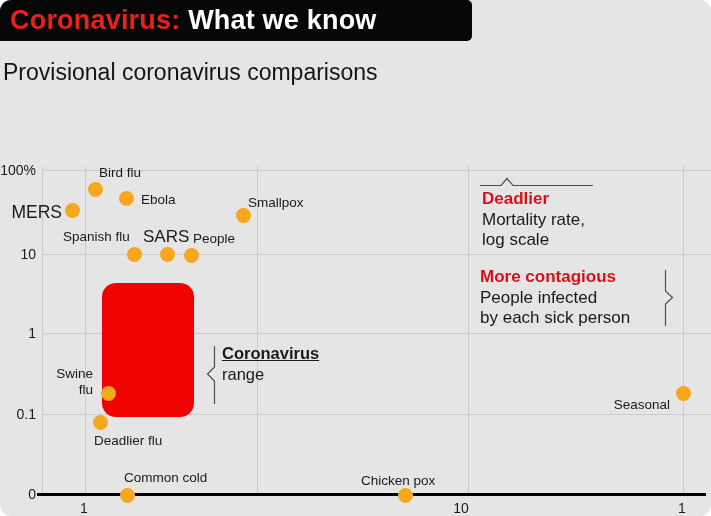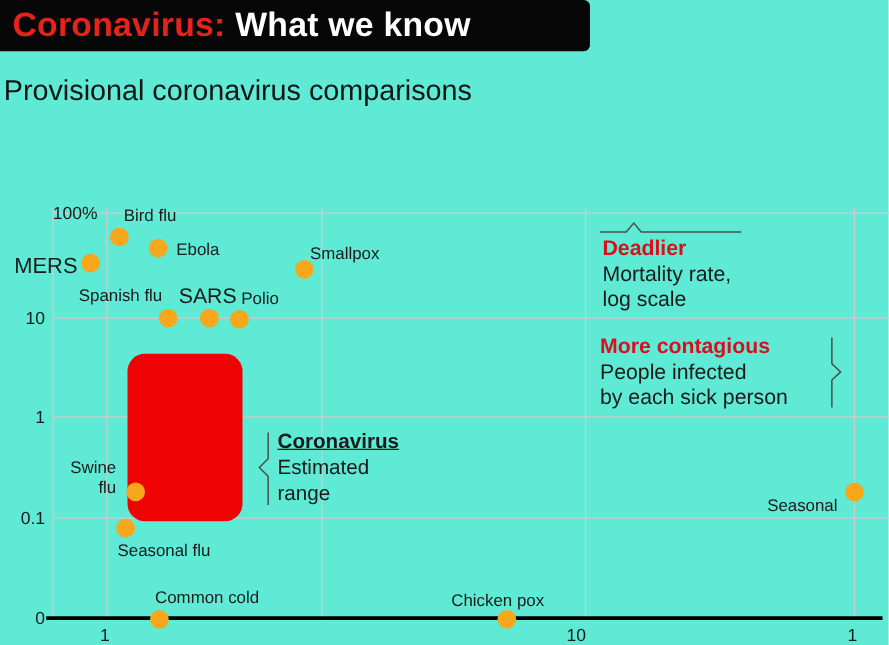--- a/index.html
+++ b/index.html
@@ -2,22 +2,22 @@
 <html style="--header-bg: #070707; --header-accent: #e3231c; --header-white: #ffffff; --accent-red: #d8101c; --range-red: #ee0202; --dot-orange: #f7a71c; --grid-gray: #cccccc; --ink: #1a1a1a; --body-ink: #333333;"><head>
 <meta charset="utf-8">
 <style>
   :root{
     --header-bg:#070707; --header-accent:#e3231c; --header-white:#ffffff;
     --accent-red:#d8101c; --range-red:#ee0202; --dot-orange:#f7a71c;
     --grid-gray:#cccccc; --ink:#1a1a1a; --body-ink:#333333;
   }
   html,body{margin:0;padding:0;background:#fff;}
   .canvas{
-    position:relative; width:711px; height:516px; background:#5eead4; overflow:hidden;
-    font-family:"Liberation Sans","DejaVu Sans",sans-serif; color:var(--ink);
+    position:relative; width:711px; height:516px; background:#e5e5e5; overflow:hidden;
+    font-family:"Liberation Sans","DejaVu Sans",sans-serif; color:var(--ink);border-radius:11px;
   }
   
   .header-bar{
     position:absolute; left:0; top:0; width:472px; height:41px;
     background:var(--header-bg); border-radius:0 5px 5px 0;
     display:flex; align-items:center; padding-left:10px; box-sizing:border-box;
     font-size:27px; font-weight:bold; letter-spacing:0.2px; white-space:pre;
   }
   .header-bar .accent{color:var(--header-accent);}
   .header-bar .rest{color:var(--header-white);}
@@ -51,21 +51,21 @@
 <body>
 
 <div class="canvas">
 
   <div class="header-bar"><span class="accent">Coronavirus:</span><span class="rest"> What we know</span></div>
 
   <h1 class="page-title">Provisional coronavirus comparisons</h1>
 
   <div class="plot">
       <div class="hgrid" style="left: 42px; top: 170px; width: 669px;"></div>
-      <div class="ytick" style="top: 162px; margin-left: 42px;">100%</div>
+      <div class="ytick" style="top: 162px;">100%</div>
       <div class="hgrid" style="left: 42px; top: 254px; width: 669px;"></div>
       <div class="ytick" style="top: 246px;">10</div>
       <div class="hgrid" style="left: 42px; top: 333px; width: 669px;"></div>
       <div class="ytick" style="top: 325px;">1</div>
       <div class="hgrid" style="left: 42px; top: 414px; width: 669px;"></div>
       <div class="ytick" style="top: 406px;">0.1</div>
       <div class="ytick" style="top: 486px;">0</div>
       <div class="vgrid" style="left: 42px; top: 166px; height: 328px;"></div>
       <div class="vgrid" style="left: 85px; top: 166px; height: 328px;"></div>
       <div class="vgrid" style="left: 257px; top: 166px; height: 328px;"></div>
@@ -82,26 +82,26 @@
       <div class="pt-label" style="top: 165px; left: 99px;">Bird flu</div>
       <div class="dot" style="left: 118.5px; top: 190.5px;"></div>
       <div class="pt-label" style="top: 192px; left: 141px;">Ebola</div>
       <div class="dot" style="left: 235.5px; top: 207.5px;"></div>
       <div class="pt-label" style="top: 195px; left: 248px;">Smallpox</div>
       <div class="dot" style="left: 126.5px; top: 246.5px;"></div>
       <div class="pt-label" style="top: 229px; left: 63px;">Spanish flu</div>
       <div class="dot" style="left: 159.5px; top: 246.5px;"></div>
       <div class="pt-label" style="top: 227px; left: 143px; font-size: 17px; line-height: 19px;">SARS</div>
       <div class="dot" style="left: 183.5px; top: 247.5px;"></div>
-      <div class="pt-label" style="top: 231px; left: 193px;">Polio</div>
+      <div class="pt-label" style="top: 231px; left: 193px;">People</div>
       <div class="dot" style="left: 100.5px; top: 385.5px;"></div>
       <div class="pt-label" style="top: 366px; right: 618px; text-align: right; margin-left: 45px;">Swine
 flu</div>
       <div class="dot" style="left: 92.5px; top: 414.5px;"></div>
-      <div class="pt-label" style="top: 433px; left: 94px;">Seasonal flu</div>
+      <div class="pt-label" style="top: 433px; left: 94px;">Deadlier flu</div>
       <div class="dot" style="left: 119.5px; top: 487.5px;"></div>
       <div class="pt-label" style="top: 470px; left: 124px;">Common cold</div>
       <div class="dot" style="left: 397.5px; top: 487.5px;"></div>
       <div class="pt-label" style="top: 473px; left: 361px;">Chicken pox</div>
       <div class="dot" style="left: 675.5px; top: 385.5px;"></div>
       <div class="pt-label" style="top: 397px; right: 41px; text-align: right;">Seasonal</div>
     </div>
 
   <div class="ann" style="left:480px; top:267px;">
     <svg style="left:184px; top:3px;" width="10" height="56" viewBox="0 0 10 56">
@@ -119,17 +119,16 @@
     <div class="ann-title">Deadlier</div>
     <div>Mortality rate,</div>
     <div>log scale</div>
   </div>
 
   <div class="ann ann-corona" style="left:222px; top:343px;">
     <svg style="left:-16px; top:3px;" width="10" height="58" viewBox="0 0 10 58">
       <path d="M8.5,0 L8.5,21 L1.5,28 L8.5,35 L8.5,58" fill="none" stroke="#4d4d4d" stroke-width="1.2"></path>
     </svg>
     <div class="ann-title">Coronavirus</div>
-    <div>Estimated</div>
     <div>range</div>
   </div>
 
 </div>
 
 </body></html>

